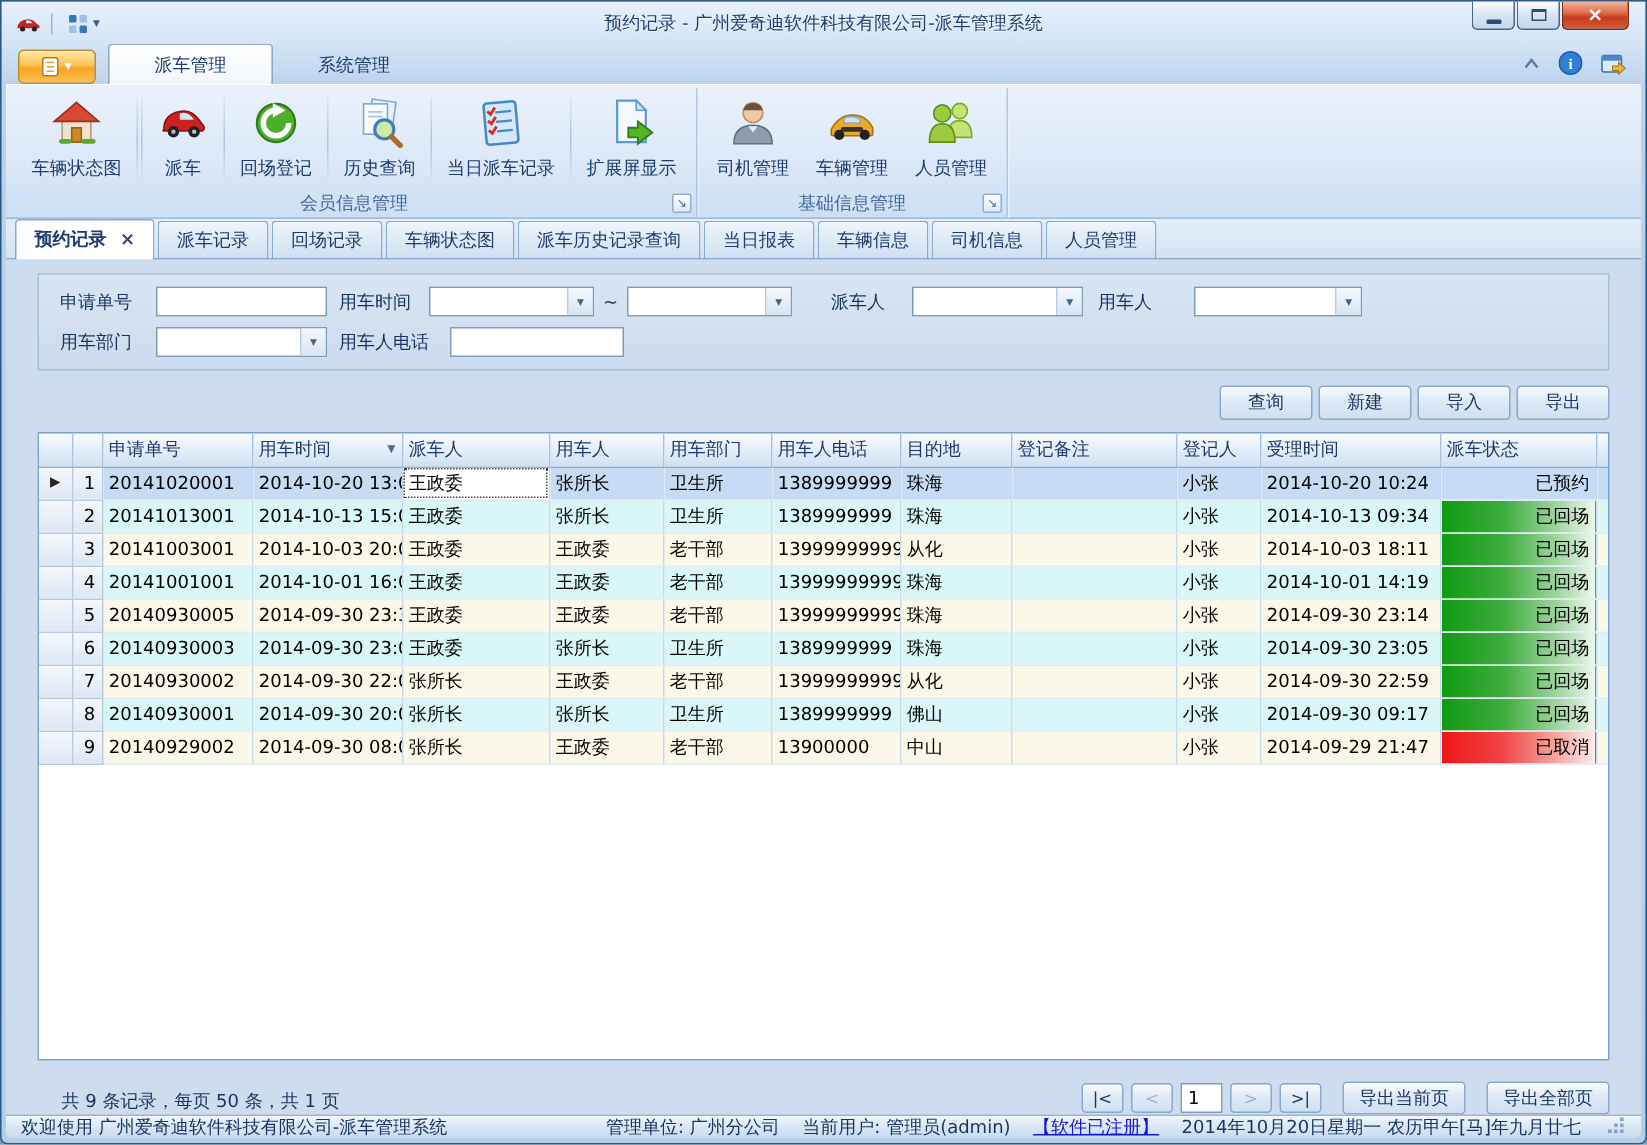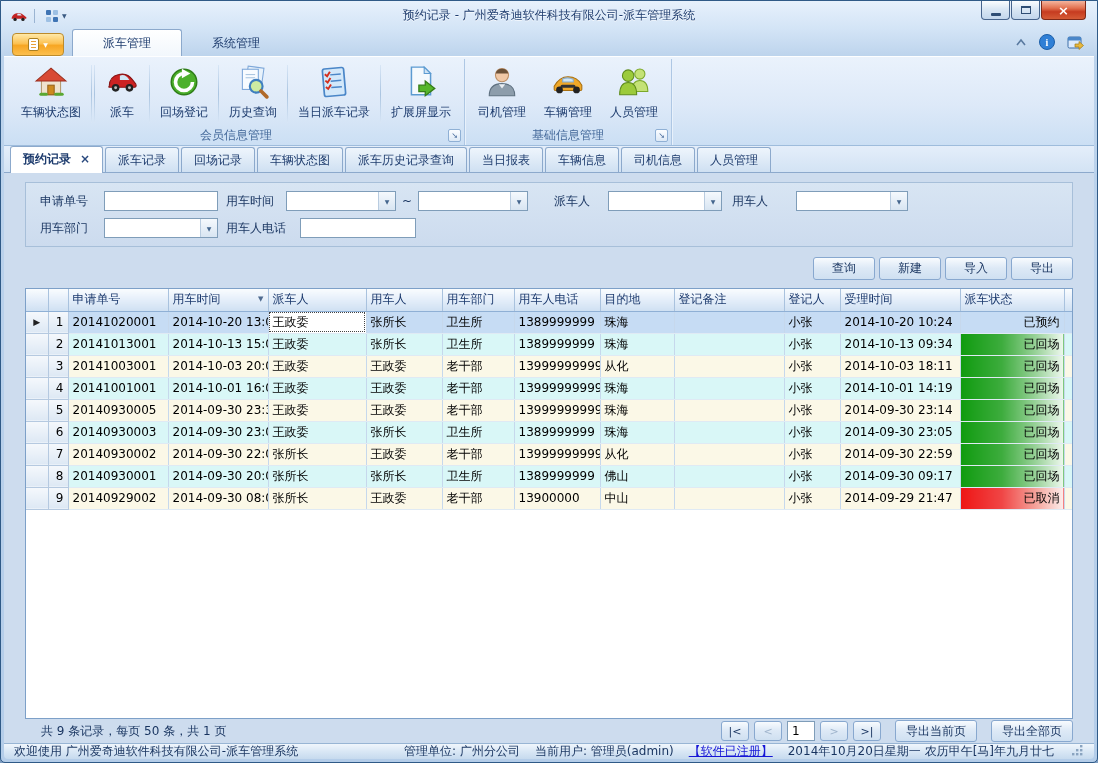--- a/index.html
+++ b/index.html
@@ -91,21 +91,21 @@
   tr.za td{background:#d9f7f7;}
   tr.zb td{background:#fbf8e7;}
   tr.sel td{background:#c6dcf4;}
   tr.sel td.ind,tr.sel td.num,tr.za td.ind,tr.za td.num,tr.zb td.ind,tr.zb td.num{background:linear-gradient(#f5f8fc,#dde8f4);}
   .grid td.st{text-align:right;}
   .grid td.stg{background:linear-gradient(90deg,#0f9b0f,#3dac3d 40%,#9ed49e 75%,#eef8ee 100%);}
   .grid td.str{background:linear-gradient(90deg,#ee1515,#f04545 40%,#f5a8a0 75%,#fdeeec 100%);padding-left:44px;}
   .grid td.focus{background:#fff;outline:1px dotted #444;outline-offset:-2px;}
   .sorticon{float:right;font-size:7px;color:#4f6b90;margin-top:4px;}
   
-  .gfooter{height:24px;display:flex;align-items:center;padding:0 0 0 16px;color:#17335f;}
+  .gfooter{height:36px;display:flex;align-items:flex-end;padding:0 0 0 16px;color:#17335f;}
   .pager{margin-left:auto;display:flex;align-items:center;gap:5px;}
   .pgbtn{width:28px;height:20px;font-size:11px;}
   .pgbtn.dis{color:#9fb4cc;}
   .pginput{width:28px;height:20px;border:1px solid #7f9db9;background:#fff;padding:0 4px;font:inherit;}
   .expbtn{height:22px;padding:0 10px;margin-left:9px;}
   
   .statusbar{height:16px;display:flex;align-items:center;gap:15px;padding:0 10px;
     background:linear-gradient(#f0f6fc,#d9e7f5 50%,#c6daee);border-top:1px solid #98b5d4;
     border-radius:0 0 4px 4px;color:#17335f;white-space:nowrap;}
   .sb-welcome{margin-right:auto;}

